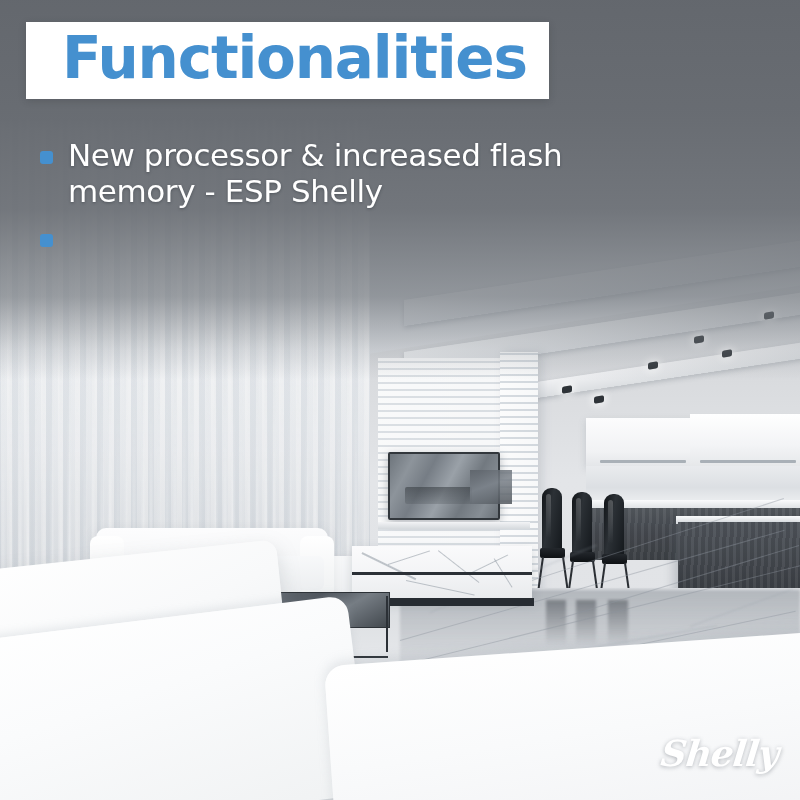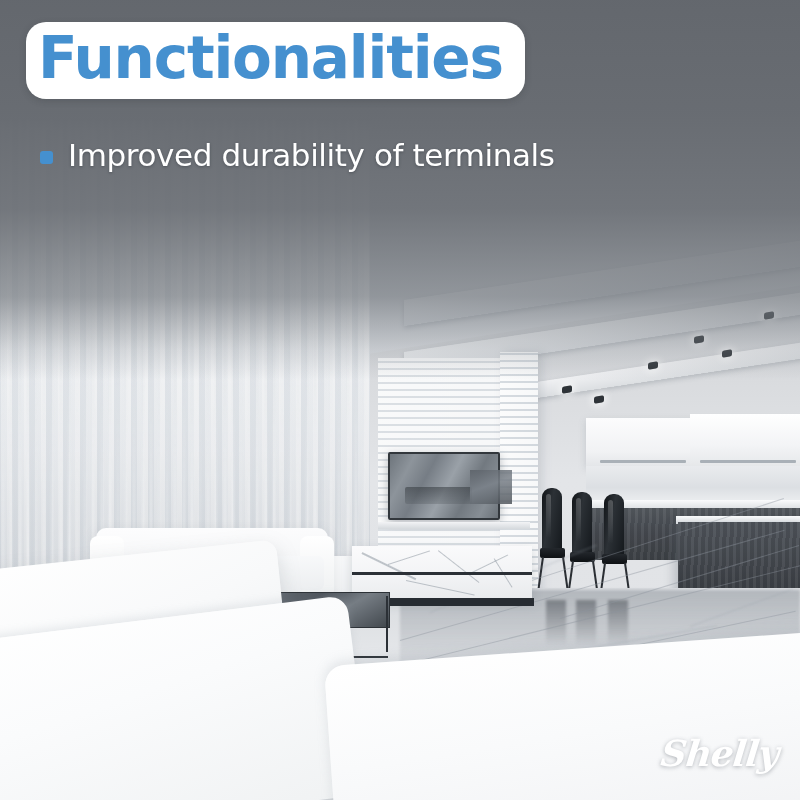--- a/index.html
+++ b/index.html
@@ -290,22 +290,22 @@
       rgba(140,145,151,.26) 92%,
       rgba(160,165,171,0) 100%);
   }
 
   
   .content{ position:absolute; inset:0; }
 
   .title-banner{
     position:absolute; left:26px; top:22px;
     background:#ffffff;
-    border-radius:20px;
-    padding:7px 22px 11px 12px;
+    border-radius:0;
+    padding:7px 22px 11px 36px;
     box-shadow:0 2px 7px rgba(40,45,52,.22);
   }
   .title-text{
     color:#4590cf;
     font-family:"DejaVu Sans", sans-serif;
     font-weight:bold;
     font-size:58px;
     line-height:1.02;
     letter-spacing:-1.2px;
     white-space:nowrap;
@@ -504,24 +504,27 @@
   </div>
 
   <div class="content">
 
     <div class="title-banner">
       <div class="title-text">Functionalities</div>
     </div>
 
     <div class="bullets">
 
-
       <div class="bullet-row">
         <span class="bullet-mark"></span>
-        <span class="bullet-text">Improved durability of terminals</span>
+        <span class="bullet-text">New processor &amp; increased flash memory - ESP Shelly</span>
+      </div>
+
+      <div class="bullet-row">
+        <span class="bullet-mark"></span>
       </div>
 
 
     </div>
 
     <div class="logo">Shelly</div>
 
   </div>
 </div>
 

